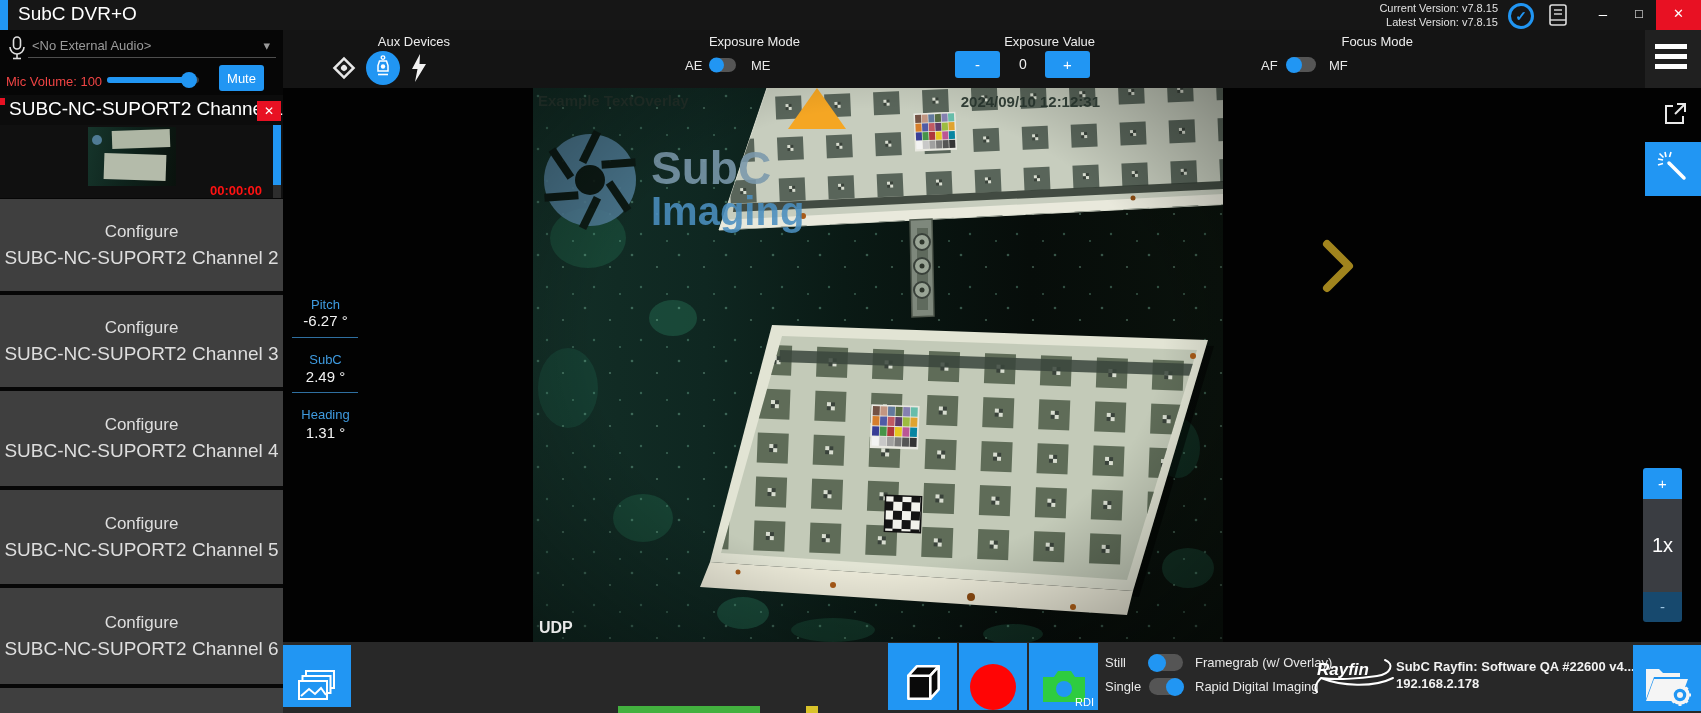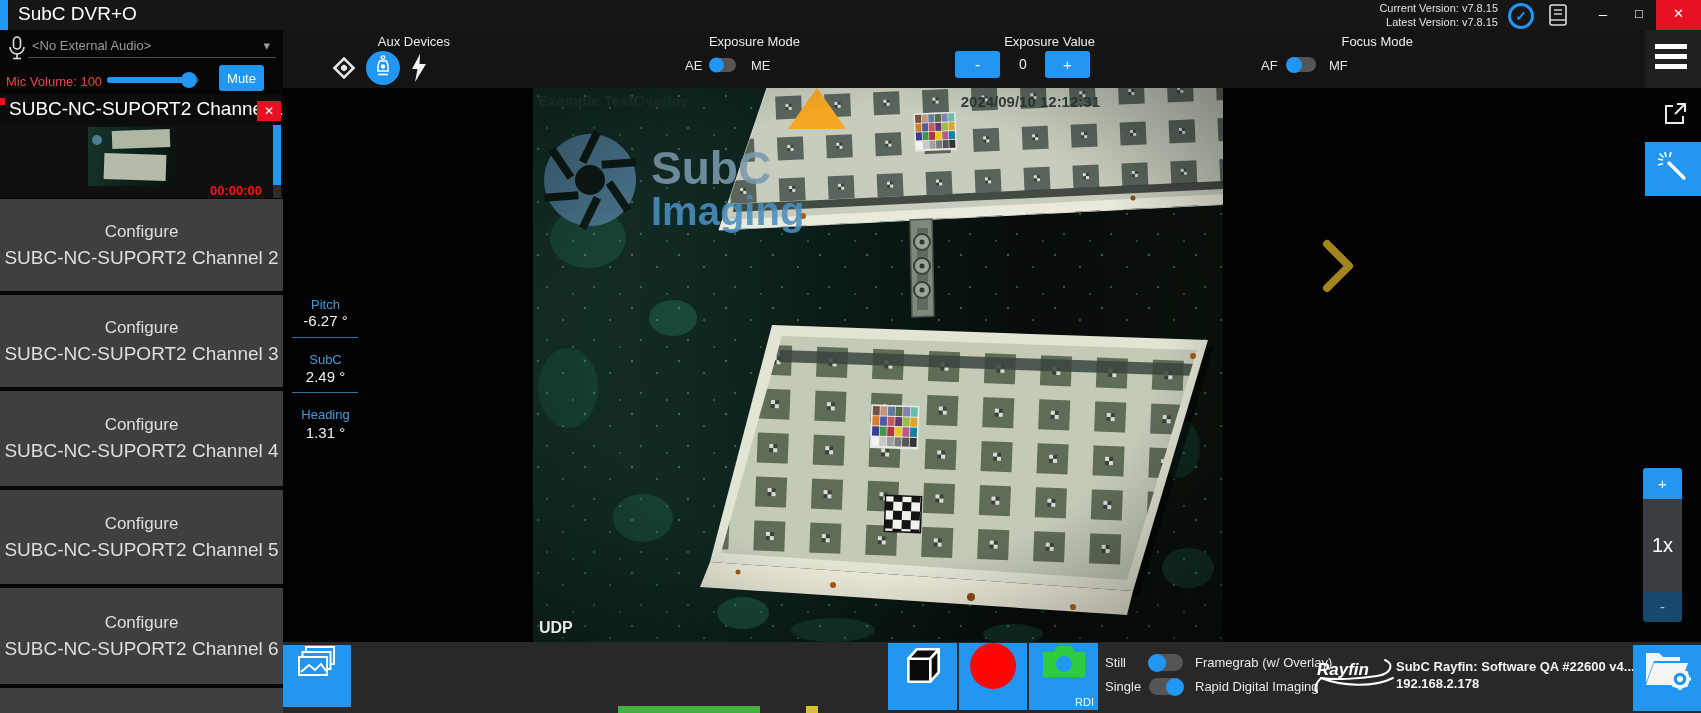--- a/index.html
+++ b/index.html
@@ -9,21 +9,21 @@
   .btn-blue{background:#2196f3;color:#fff;border:none;}
   .cfg{position:absolute;left:0;width:283px;background:#3f3f3f;color:#dedede;text-align:center;
        display:flex;flex-direction:column;justify-content:center;gap:5px;cursor:pointer;}
   .cfg .l1{font-size:17px;} .cfg .l2{font-size:19px;}
   .seclabel{position:absolute;color:#ececec;font-size:13px;text-align:right;white-space:nowrap;}
   .tgl{position:absolute;background:#555;border-radius:9px;}
   .tgl .knob{position:absolute;top:50%;transform:translateY(-50%);background:#2196f3;border-radius:50%;}
   .tgl-lbl{position:absolute;font-size:13px;color:#e8e8e8;white-space:nowrap;}
   .winbtn{position:absolute;top:0;height:30px;width:38px;text-align:center;line-height:28px;color:#fff;cursor:pointer;}
   .zbtn{position:absolute;left:0;width:39px;text-align:center;color:#fff;}
-  .bb-btn{position:absolute;background:#2196f3;display:flex;align-items:flex-start;justify-content:center;cursor:pointer;}
+  .bb-btn{position:absolute;background:#2196f3;display:flex;align-items:flex-end;justify-content:center;cursor:pointer;}
   .info-line{font-size:13px;font-weight:bold;color:#f2f2f2;line-height:17px;white-space:nowrap;}
   .tele-lbl{position:absolute;width:100%;text-align:center;color:#3f9be0;font-size:13px;}
   .tele-val{position:absolute;width:100%;text-align:center;color:#f2f2f2;font-size:15px;}
   .tele-div{position:absolute;left:9px;width:66px;border-top:1px solid #2f6fa0;}
 </style>
 </head>
 <body>
 
 <div id="app">
 

